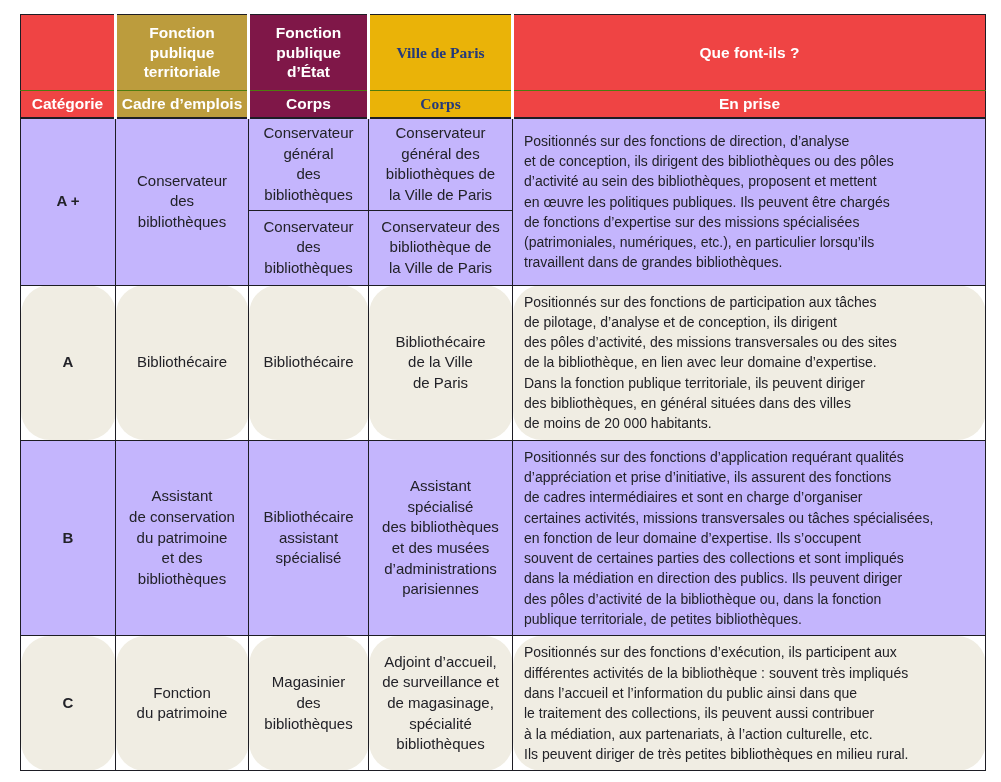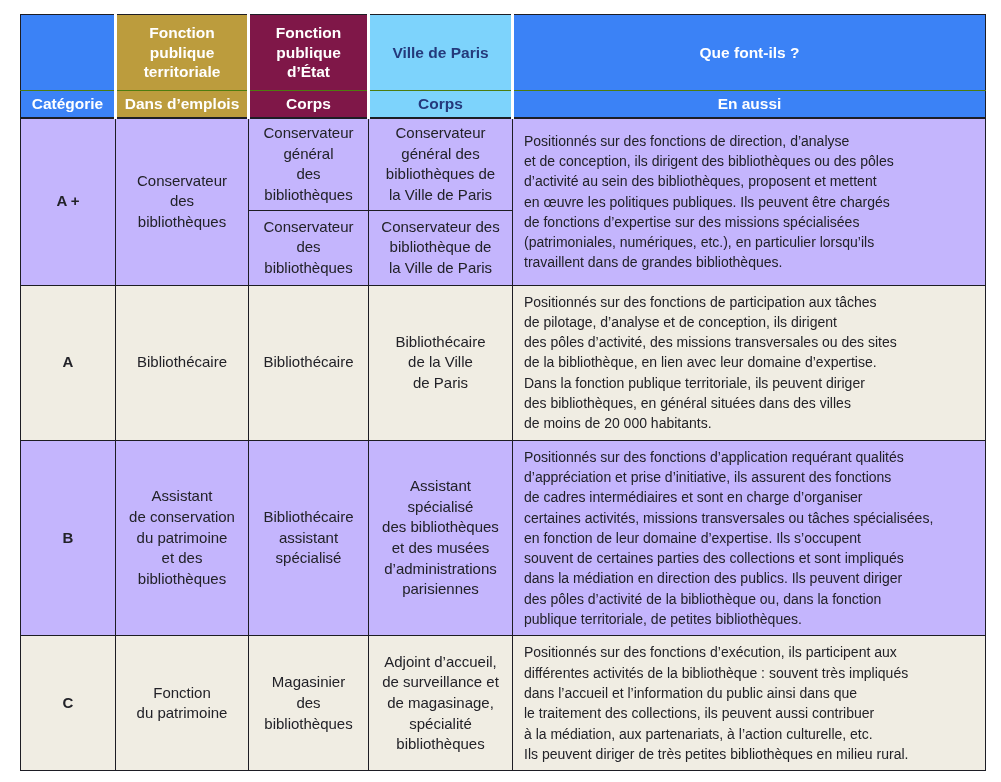--- a/index.html
+++ b/index.html
@@ -39,45 +39,45 @@
     font-weight: bold;
     font-size: 15.5px;
     line-height: 1.28;
     text-align: center;
     padding: 3px 4px;
     border-bottom: 1px solid #4d7c0f;
   }
   tr.hdr-top th { height: 76px; }
   tr.hdr-bot th { height: 18px; border-bottom: 2px solid #1d1d24; }
   th.gap { border-left: 3px solid #ffffff; }
-  .bg-blue     { background: #3b82f6; }
+  .bg-blue     { background: #ef4444; }
   .bg-gold     { background: #BC9C3D; }
   .bg-burgundy { background: #7F1748; }
-  .bg-lavender { background: #7dd3fc; color: #24397B; }
+  .bg-lavender { background: #eab308; color: #24397B; font-family: Liberation Serif, serif; }
 
   table { border: 1px solid #1d1d24; }
 
   
   td {
     border: 1px solid #1d1d24;
     text-align: center;
     font-size: 15px;
     line-height: 1.38;
     color: #222228;
     padding: 4px 6px;
     background: #c4b5fd;
   }
   td.cat { font-weight: bold; }
   td.desc {
     text-align: left;
     font-size: 14px;
     line-height: 1.45;
     padding: 6px 16px 6px 11px;
   }
-  tr.beige td { background: #F0EDE3; }
+  tr.beige td { background: #F0EDE3; border-radius: 29px; }
 
   tr.r-aplus-1 td { height: 88px; }
   tr.r-aplus-2 td { height: 75px; }
   tr.r-a td { height: 150px; }
   tr.r-b td { height: 192px; }
   tr.r-c td { height: 130px; }
 </style>
 </head>
 <body>
 
@@ -97,24 +97,24 @@
 publique
 territoriale</th>
         <th class="bg-burgundy gap">Fonction
 publique
 d’État</th>
         <th class="bg-lavender gap">Ville de Paris</th>
         <th class="bg-blue gap">Que font-ils ?</th>
       </tr>
       <tr class="hdr-bot">
         <th class="bg-blue">Catégorie</th>
-        <th class="bg-gold gap">Dans d’emplois</th>
+        <th class="bg-gold gap">Cadre d’emplois</th>
         <th class="bg-burgundy gap">Corps</th>
         <th class="bg-lavender gap">Corps</th>
-        <th class="bg-blue gap">En aussi</th>
+        <th class="bg-blue gap">En prise</th>
       </tr>
     </thead>
     <tbody>
 
       <tr class="r-aplus-1">
         <td class="cat" rowspan="2">A +</td>
         <td rowspan="2">Conservateur
 des
 bibliothèques</td>
         <td>Conservateur

